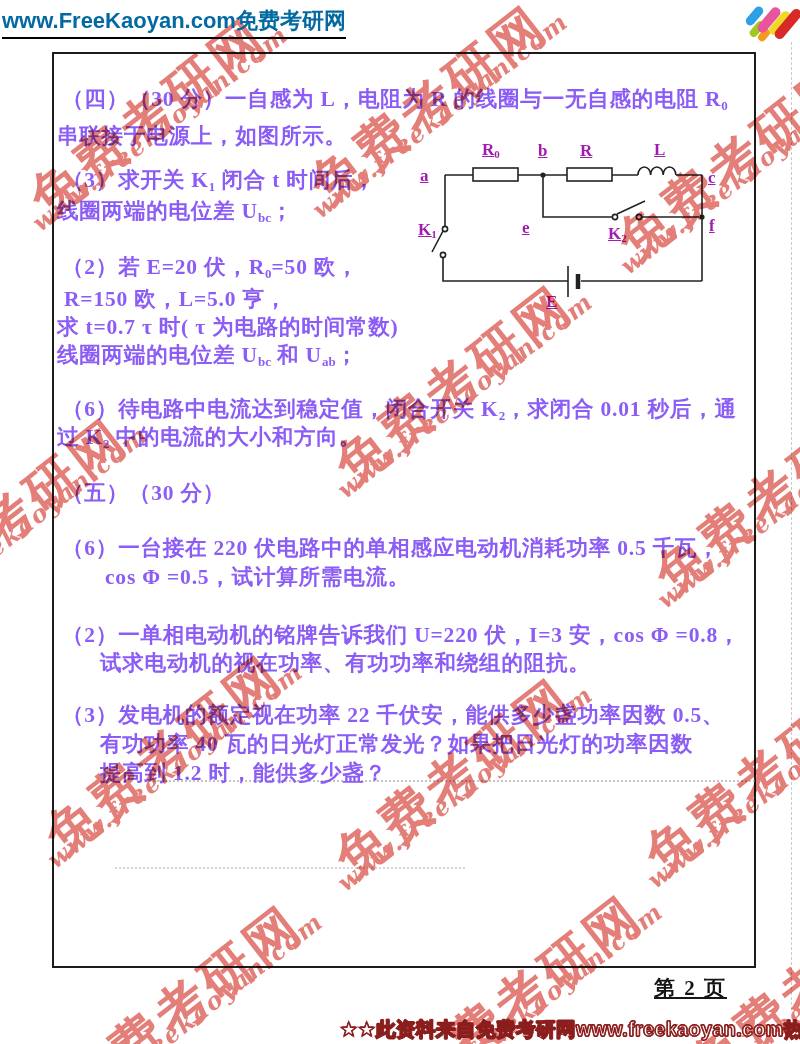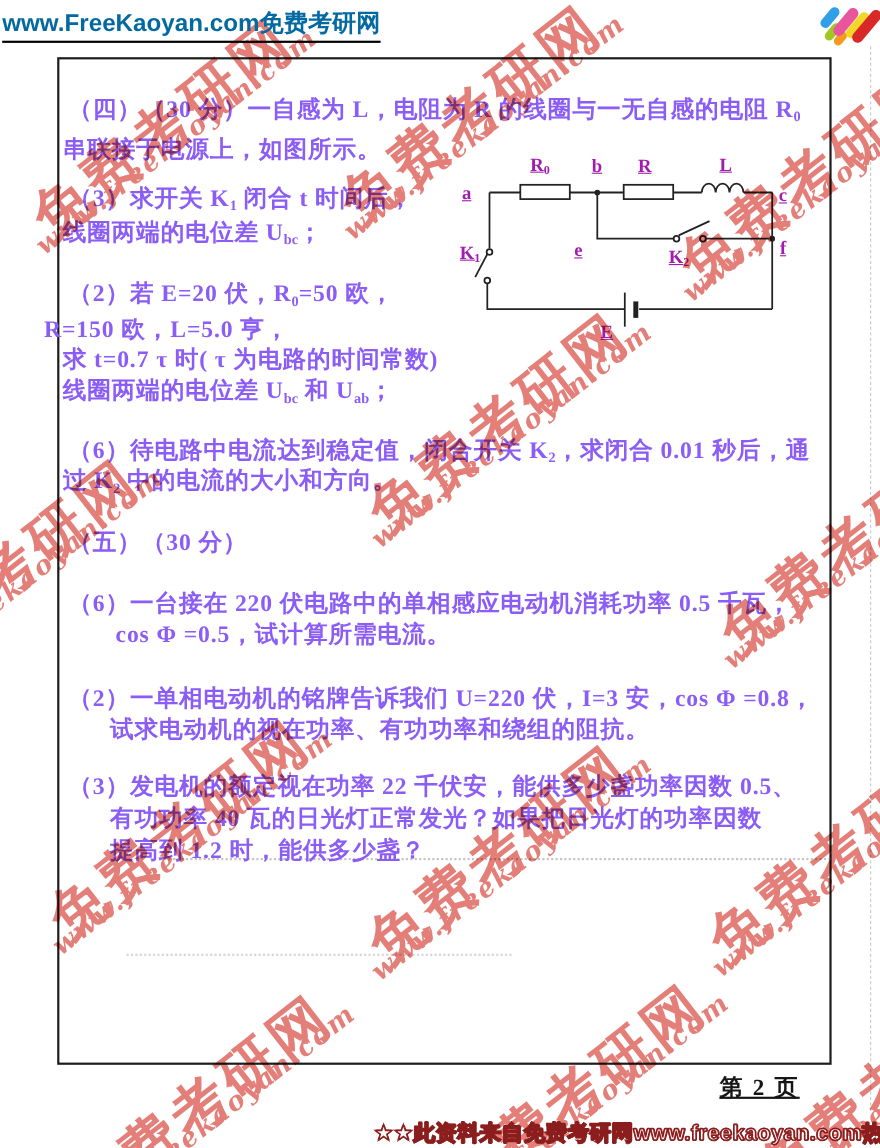--- a/index.html
+++ b/index.html
@@ -60,21 +60,21 @@
 <div class="pborder"></div>
 <div class="edge-line"></div>
 <div class="streak" style="left:140px;top:780px;width:615px;opacity:.55;"></div>
 <div class="streak" style="left:115px;top:867px;width:350px;opacity:.4;"></div>
 
 <div class="tl" style="left:62px;top:84px"><span>（四）（30 分）一自感为 L，电阻为 R 的线圈与一无自感的电阻 R</span><span class="sb">0</span></div>
 <div class="tl" style="left:57px;top:121px"><span>串联接于电源上，如图所示。</span></div>
 <div class="tl" style="left:62px;top:165px"><span>（3）求开关 K</span><span class="sb">1</span><span> 闭合 t 时间后，</span></div>
 <div class="tl" style="left:57px;top:196px"><span>线圈两端的电位差 U</span><span class="sb">bc</span><span>；</span></div>
 <div class="tl" style="left:62px;top:252px"><span>（2）若 E=20 伏，R</span><span class="sb">0</span><span>=50 欧，</span></div>
-<div class="tl" style="left:40px;top:284px"><span>R=150 欧，L=5.0 亨，</span></div>
+<div class="tl" style="left:64px;top:284px"><span>R=150 欧，L=5.0 亨，</span></div>
 <div class="tl" style="left:57px;top:312px"><span>求 t=0.7 τ 时( τ 为电路的时间常数)</span></div>
 <div class="tl" style="left:57px;top:340px"><span>线圈两端的电位差 U</span><span class="sb">bc</span><span> 和 U</span><span class="sb">ab</span><span>；</span></div>
 <div class="tl" style="left:62px;top:394px"><span>（6）待电路中电流达到稳定值，闭合开关 K</span><span class="sb">2</span><span>，求闭合 0.01 秒后，通</span></div>
 <div class="tl" style="left:57px;top:422px"><span>过 K</span><span class="sb">2</span><span> 中的电流的大小和方向。</span></div>
 <div class="tl" style="left:62px;top:478px"><span>（五）（30 分）</span></div>
 <div class="tl" style="left:62px;top:533px"><span>（6）一台接在 220 伏电路中的单相感应电动机消耗功率 0.5 千瓦，</span></div>
 <div class="tl" style="left:105px;top:562px"><span>cos Φ =0.5，试计算所需电流。</span></div>
 <div class="tl" style="left:62px;top:620px"><span>（2）一单相电动机的铭牌告诉我们 U=220 伏，I=3 安，cos Φ =0.8，</span></div>
 <div class="tl" style="left:100px;top:648px"><span>试求电动机的视在功率、有功功率和绕组的阻抗。</span></div>
 <div class="tl" style="left:62px;top:700px"><span>（3）发电机的额定视在功率 22 千伏安，能供多少盏功率因数 0.5、</span></div>

